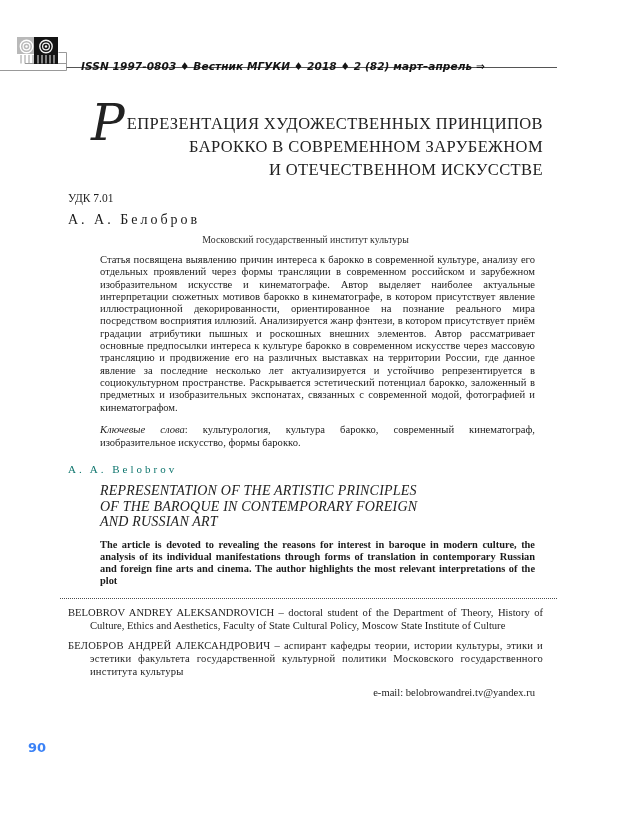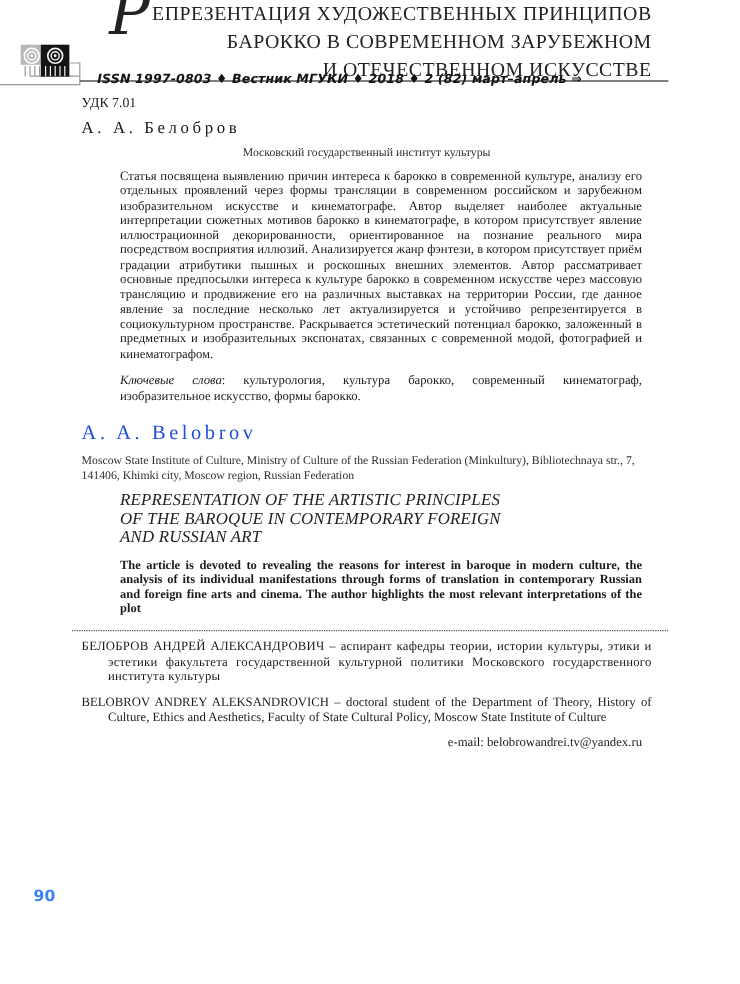--- a/index.html
+++ b/index.html
@@ -9,41 +9,41 @@
   }
   
   .decor-svg{position:absolute;left:0;top:0;pointer-events:none;}
   .logo-svg{position:absolute;left:17px;top:37px;}
   .header-issn{
     position:absolute;left:81px;top:60px;white-space:nowrap;
     font-family:"DejaVu Sans", sans-serif;font-weight:bold;font-style:italic;
     font-size:10.5px;color:#141414;letter-spacing:0.1px;
   }
   
-  .content{position:absolute;left:68px;top:0;width:475px;}
+  .content{position:absolute;left:68px;top:0;width:475px;padding-top:112px;}
   .title-ru{
     margin:0;text-align:right;font-weight:normal;
     font-size:16.5px;line-height:23px;letter-spacing:0.4px;color:#222222;
   }
   .drop-cap{
     font-family:"DejaVu Serif", serif;font-style:italic;
     font-size:50px;line-height:0;vertical-align:-11px;margin-right:2px;letter-spacing:0;
   }
   .title-line{white-space:nowrap;}
   .udc{margin:11px 0 0;font-size:11.5px;}
   .author-ru{margin:8px 0 0;font-size:14px;letter-spacing:3px;color:#1a1a1a;}
   .affil-ru{margin:6px 0 0;font-size:9.8px;color:#2e2e2e;text-align:center;}
   .abstract-ru,.keywords,.abstract-en{
     margin-left:32px;width:435px;text-align:justify;
     font-size:10.6px;line-height:12.3px;
   }
   .abstract-ru{margin-top:9px;}
   .keywords{margin-top:10px;}
   .kw-label{font-style:italic;}
-  .author-en{margin:14px 0 0;font-size:17px;letter-spacing:3px;color:#1d4ed8;}
+  .author-en{margin:14px 0 0;font-size:11px;letter-spacing:3px;color:#0f766e;}
   .affil-en{margin:8px 0 0;font-size:9.8px;line-height:11.5px;color:#2e2e2e;}
   .title-en{
     margin:8px 0 0 32px;font-weight:normal;font-style:italic;
     font-size:14px;line-height:15.5px;letter-spacing:0.2px;color:#222222;
   }
   .abstract-en{margin-top:9px;font-size:10.4px;font-weight:bold;}
   .dotted-rule{
     margin:7px -14px 0 -8px;border:0;border-top:1px dotted #4a4a4a;height:0;
   }
   .bio{
@@ -108,35 +108,34 @@
     <p class="author-ru">А. А. Белобров</p>
 
     <p class="affil-ru">Московский государственный институт культуры</p>
 
     <p class="abstract-ru">Статья посвящена выявлению причин интереса к барокко в современной культуре, анализу его отдельных проявлений через формы трансляции в современном российском и зарубежном изобразительном искусстве и кинематографе. Автор выделяет наиболее актуальные интерпретации сюжетных мотивов барокко в кинематографе, в котором присутствует явление иллюстрационной декорированности, ориентированное на познание реального мира посредством восприятия иллюзий. Анализируется жанр фэнтези, в котором присутствует приём градации атрибутики пышных и роскошных внешних элементов. Автор рассматривает основные предпосылки интереса к культуре барокко в современном искусстве через массовую трансляцию и продвижение его на различных выставках на территории России, где данное явление за последние несколько лет актуализируется и устойчиво репрезентируется в социокультурном пространстве. Раскрывается эстетический потенциал барокко, заложенный в предметных и изобразительных экспонатах, связанных с современной модой, фотографией и кинематографом.</p>
 
     <p class="keywords"><span class="kw-label">Ключевые слова</span><span>: культурология, культура барокко, современный кинематограф, изобразительное искусство, формы барокко.</span></p>
 
     <p class="author-en">A. A. Belobrov</p>
 
-    <p class="affil-en">Moscow State Institute of Culture, Ministry of Culture of the Russian Federation (Minkultury), Bibliotechnaya str., 7, 141406, Khimki city, Moscow region, Russian Federation</p>
 
     <h2 class="title-en">
       <span>REPRESENTATION OF THE ARTISTIC PRINCIPLES</span><br>
       <span>OF THE BAROQUE IN CONTEMPORARY FOREIGN</span><br>
       <span>AND RUSSIAN ART</span>
     </h2>
 
     <p class="abstract-en">The article is devoted to revealing the reasons for interest in baroque in modern culture, the analysis of its individual manifestations through forms of translation in contemporary Russian and foreign fine arts and cinema. The author highlights the most relevant interpretations of the plot</p>
 
     <hr class="dotted-rule">
 
+    <p class="bio bio-en">BELOBROV ANDREY ALEKSANDROVICH – doctoral student of the Department of Theory, History of Culture, Ethics and Aesthetics, Faculty of State Cultural Policy, Moscow State Institute of Culture</p>
+
     <p class="bio bio-ru">БЕЛОБРОВ АНДРЕЙ АЛЕКСАНДРОВИЧ – аспирант кафедры теории, истории культуры, этики и эстетики факультета государственной культурной политики Московского государственного института культуры</p>
-
-    <p class="bio bio-en">BELOBROV ANDREY ALEKSANDROVICH – doctoral student of the Department of Theory, History of Culture, Ethics and Aesthetics, Faculty of State Cultural Policy, Moscow State Institute of Culture</p>
 
     <div class="sign-block">
       <div>e-mail: belobrowandrei.tv@yandex.ru</div>
     </div>
 
   </div>
 
   <div class="page-number">90</div>
 
 </div>

